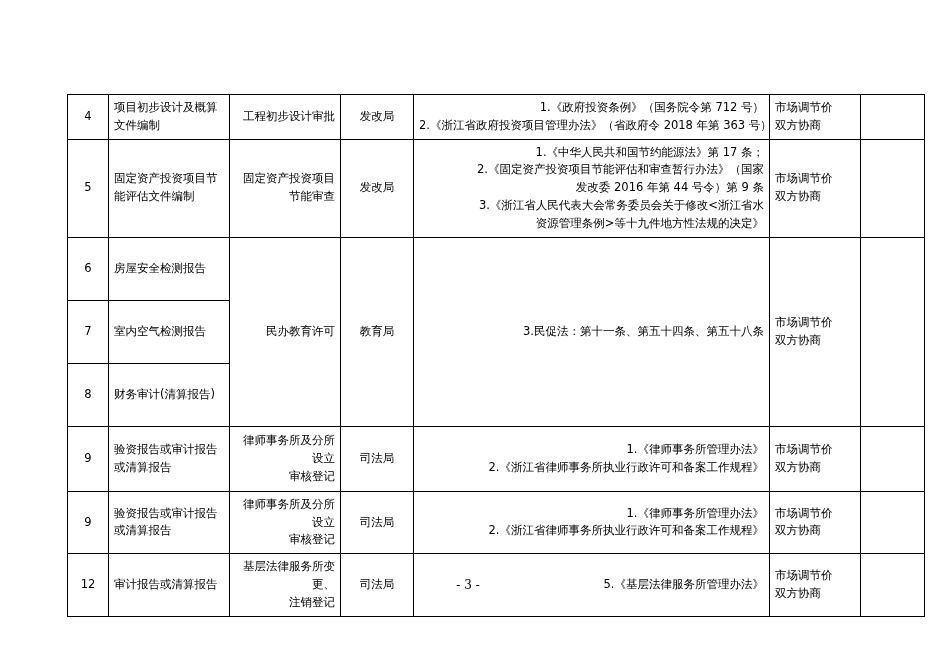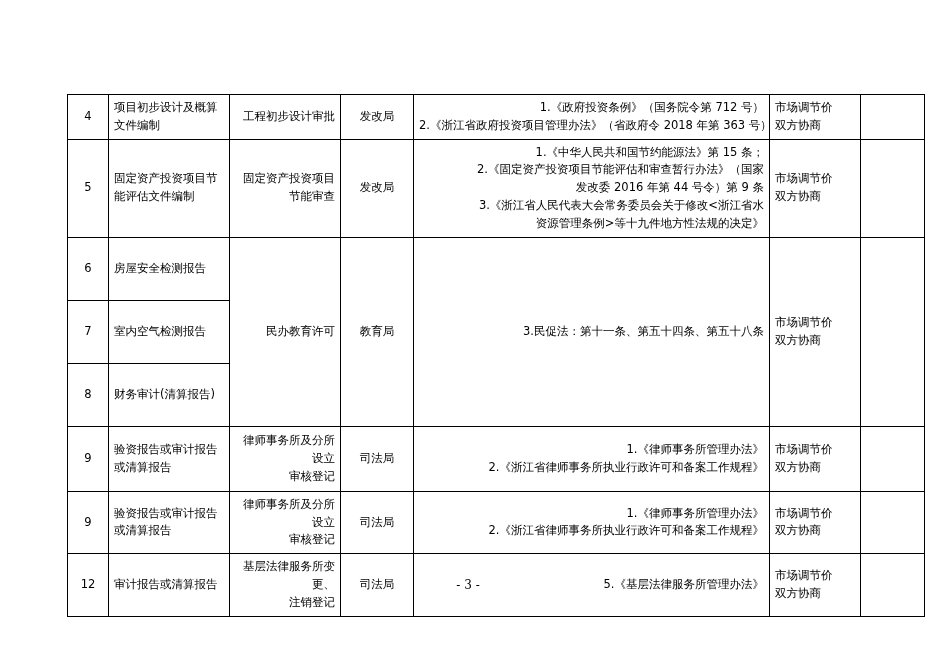--- a/index.html
+++ b/index.html
@@ -121,21 +121,21 @@
         <td class="c-item item-cell">
           <span>固定资产投资项目节</span>
           <span>能评估文件编制</span>
         </td>
         <td class="c-approve approve-cell">
           <span>固定资产投资项目</span>
           <span>节能审查</span>
         </td>
         <td class="c-dept">发改局</td>
         <td class="c-basis">
-          <div class="basis-line">1.《中华人民共和国节约能源法》第 15 条；</div>
+          <div class="basis-line">1.《中华人民共和国节约能源法》第 17 条；</div>
           <div class="basis-line">2.《固定资产投资项目节能评估和审查暂行办法》（国家</div>
           <div class="basis-line">发改委 2016 年第 44 号令）第 9 条</div>
           <div class="basis-line">3.《浙江省人民代表大会常务委员会关于修改&lt;浙江省水</div>
           <div class="basis-line">资源管理条例&gt;等十九件地方性法规的决定》</div>
         </td>
         <td class="c-price price-cell">
           <span>市场调节价</span>
           <span>双方协商</span>
         </td>
         <td class="c-last"></td>

